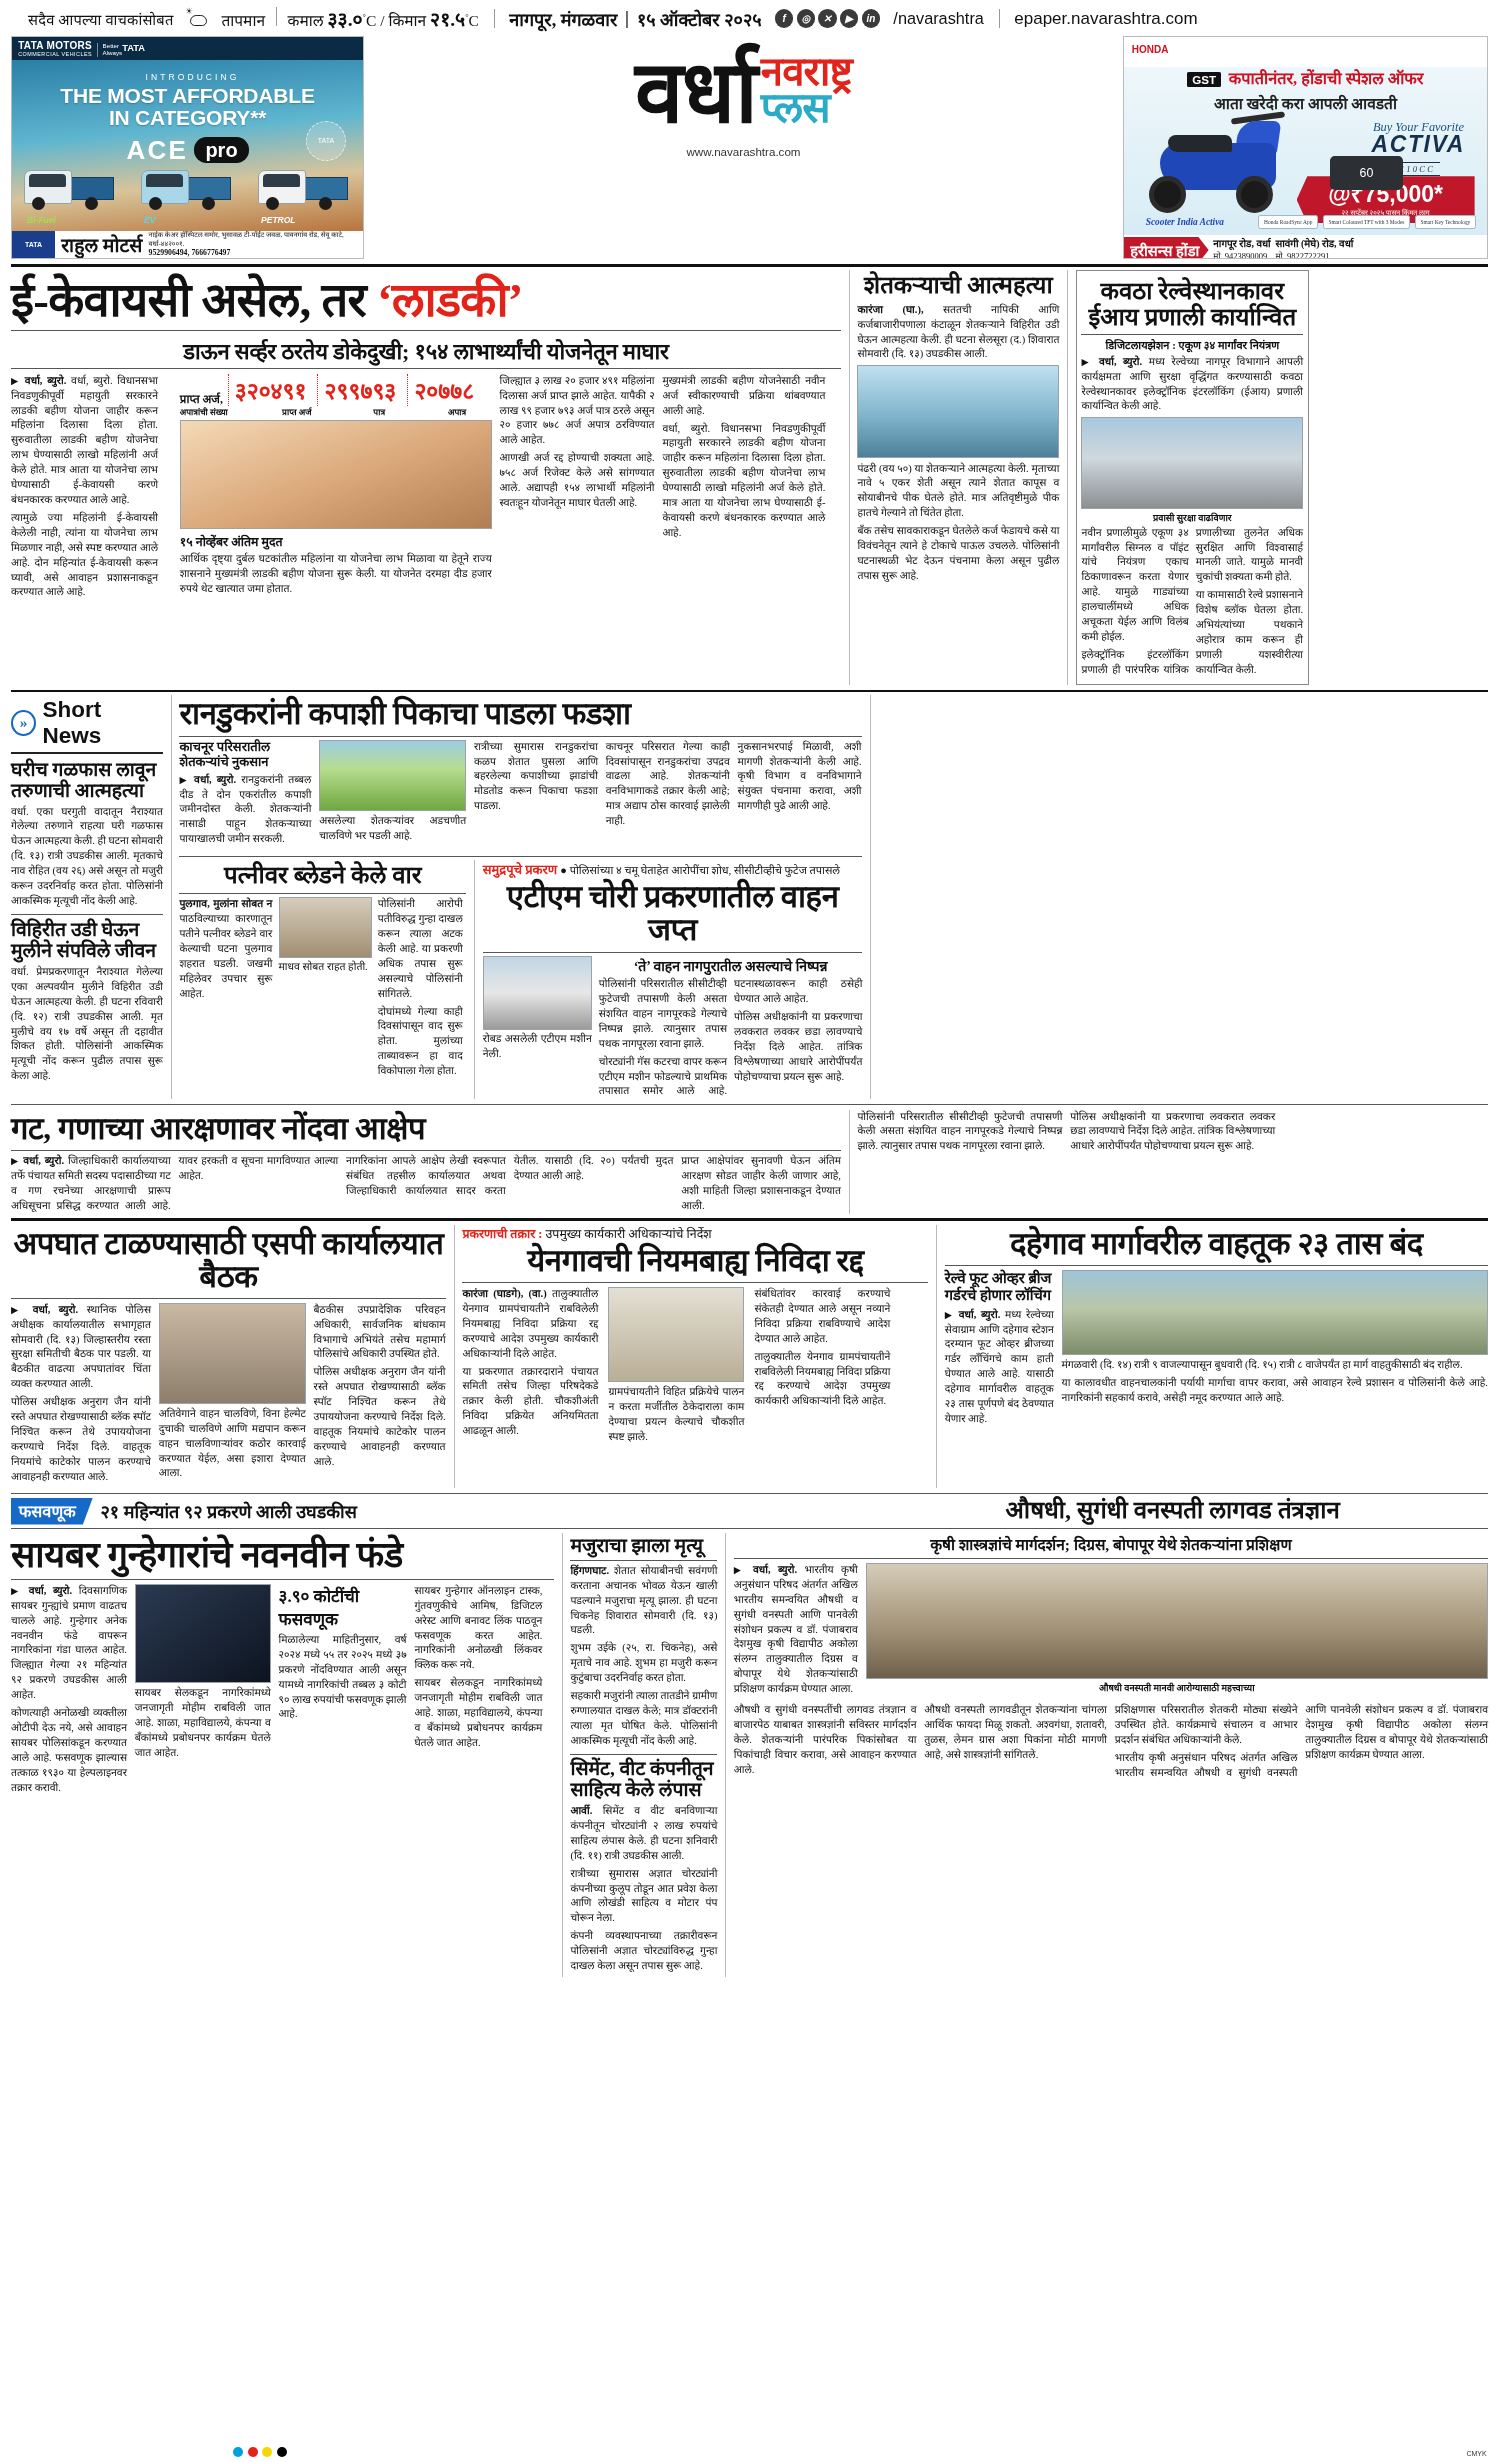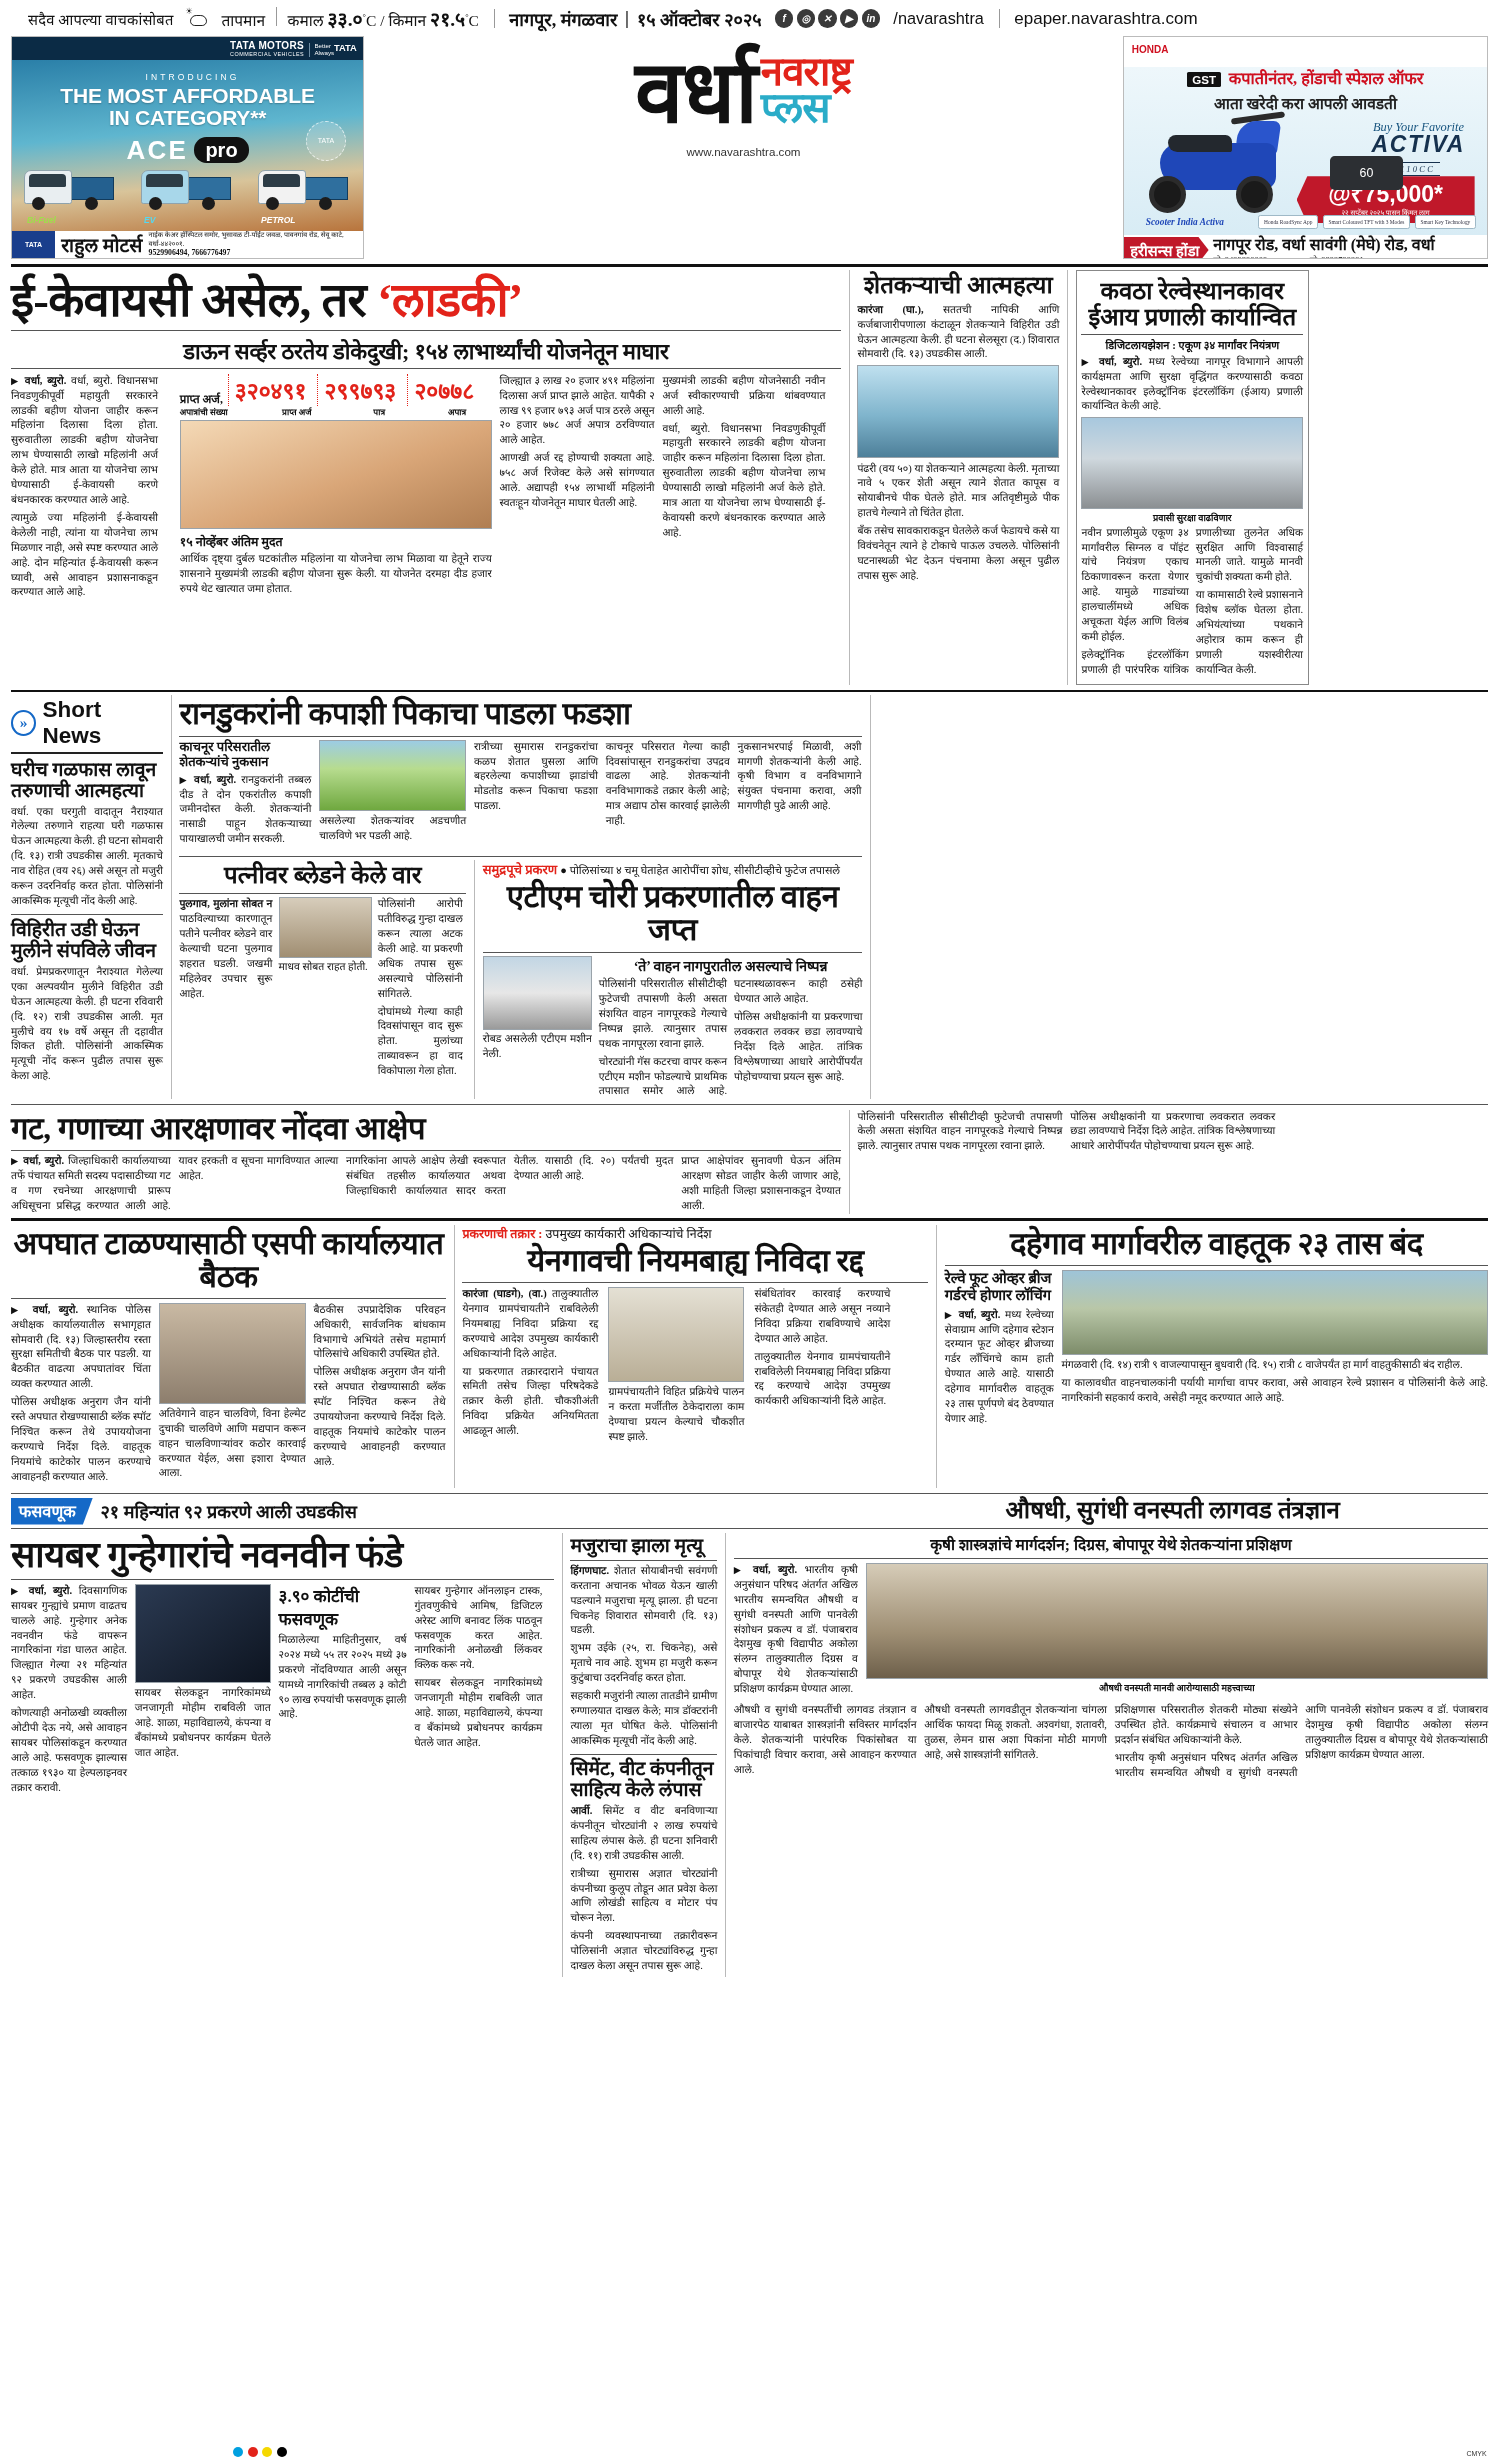--- a/index.html
+++ b/index.html
@@ -23,21 +23,21 @@
   .socials{display:flex;gap:3.1px;align-items:center;margin:0 5.4px;}
   .soc{width:18.6px;height:18.6px;border-radius:50%;background:#3a3a3a;color:#fff;display:flex;align-items:center;justify-content:center;font-size:10px;font-family:"Liberation Sans",sans-serif;font-weight:700;}
   .handle{font-size:16.3px;font-family:"Liberation Sans",sans-serif;}
   .epaper{font-size:17px;font-family:"Liberation Sans",sans-serif;}
 
   
   .masthead{display:flex;align-items:flex-start;justify-content:space-between;height:225px;gap:6.2px;margin-top:1.6px;}
   .ad-left,.ad-right{width:353px;border:0.8px solid #bbb;overflow:hidden;position:relative;background:#fff;}
   .ad-left{height:223px;}
   .ad-right{width:365px;height:223px;}
-  .ad-tata-top{height:23px;background:#0b2b45;color:#fff;display:flex;align-items:center;justify-content:flex-end;padding:0 6.2px;font-family:"Liberation Sans",sans-serif;}
+  .ad-tata-top{height:23px;background:#0b2b45;color:#fff;display:flex;align-items:center;justify-content:flex-start;padding:0 6.2px;font-family:"Liberation Sans",sans-serif;}
   .tata-logo{font-size:10px;font-weight:700;letter-spacing:0.3px;}
   .tata-logo small{display:block;font-size:5.4px;letter-spacing:0.5px;font-weight:400;}
   .tata-better{font-size:6.2px;border-left:0.8px solid #6f8ea5;padding-left:4.7px;margin-left:4.7px;line-height:1.1;}
   .tata-mark{font-size:9.3px;font-weight:700;}
   .ad-tata-body{height:171px;background:linear-gradient(175deg,#2a7fa8 0%,#5fb6cf 42%,#d8c49a 70%,#b8743c 100%);position:relative;text-align:center;color:#fff;}
   .ad-intro{font-family:"Liberation Sans",sans-serif;font-size:8.5px;letter-spacing:3.1px;padding-top:12.4px;padding-left:10px;}
   .ad-big{font-family:"Liberation Sans",sans-serif;font-size:21px;font-weight:700;line-height:1.05;letter-spacing:-0.2px;margin-top:3.1px;text-shadow:0 0.8px 1.6px rgba(0,0,0,.25);}
   .ad-acepro{margin-top:5.4px;display:inline-flex;align-items:center;gap:6.2px;}
   .ace{font-family:"Liberation Sans",sans-serif;font-size:26px;font-weight:700;letter-spacing:2.3px;}
   .pro{background:#111;color:#fff;border-radius:12.4px;padding:1.6px 11px;font-family:"Liberation Sans",sans-serif;font-size:20px;font-weight:700;}
@@ -86,21 +86,21 @@
   .sc-bar{position:absolute;left:93px;top:0px;width:54px;height:6.2px;background:#2b2b2b;border-radius:3.1px;transform:rotate(-8deg);}
   .sc-w1,.sc-w2{position:absolute;bottom:3.1px;width:37px;height:37px;border-radius:50%;background:#1a1a1a;border:5.4px solid #2b2b2b;}
   .sc-w1{left:11px;} .sc-w2{left:98px;}
   .sc-txt{position:absolute;left:7.8px;bottom:-11px;font-style:italic;font-size:9.3px;color:#1f47b8;font-weight:700;}
   .honda-feats{position:absolute;right:11px;bottom:6.2px;display:flex;gap:4.7px;align-items:flex-end;}
   .feat{border:0.8px solid #9fb9c7;background:#fff;border-radius:2.3px;padding:3.1px 4.7px;font-size:5.4px;text-align:center;color:#334;min-width:33px;}
   .cluster{position:absolute;right:84px;bottom:45px;width:73px;height:34px;background:#2c2f33;border-radius:4.7px;display:flex;align-items:center;justify-content:center;color:#fff;font-family:"Liberation Sans",sans-serif;font-size:12.4px;}
   .honda-dealer{height:29.5px;display:flex;align-items:center;background:#fff;}
   .hd-flag{background:#c0182a;color:#fff;font-size:14.7px;font-weight:700;padding:3.1px 9.3px 3.1px 6.2px;clip-path:polygon(0 0,88% 0,100% 50%,88% 100%,0 100%);white-space:nowrap;}
   .hd-col{font-size:8.5px;line-height:1.25;padding-left:4.7px;}
-  .hd-col b{font-size:16px;}
+  .hd-col b{font-size:10px;}
 
   
   .rule{height:2.3px;background:#111;margin:3.9px 0 0;}
   .thin{height:0.8px;background:#555;}
   .cols{display:flex;gap:7.8px;}
   .vline{width:0.8px;background:#b9b9b9;flex:none;}
 
   h1.lead{font-size:47px;font-weight:700;line-height:1.04;letter-spacing:-0.8px;margin:6.2px 0 0;}
   h1.lead .red{color:#e2231a;}
   .deck{font-size:22px;font-weight:700;text-align:center;margin:4.7px 0 3.1px;letter-spacing:-0.2px;}

